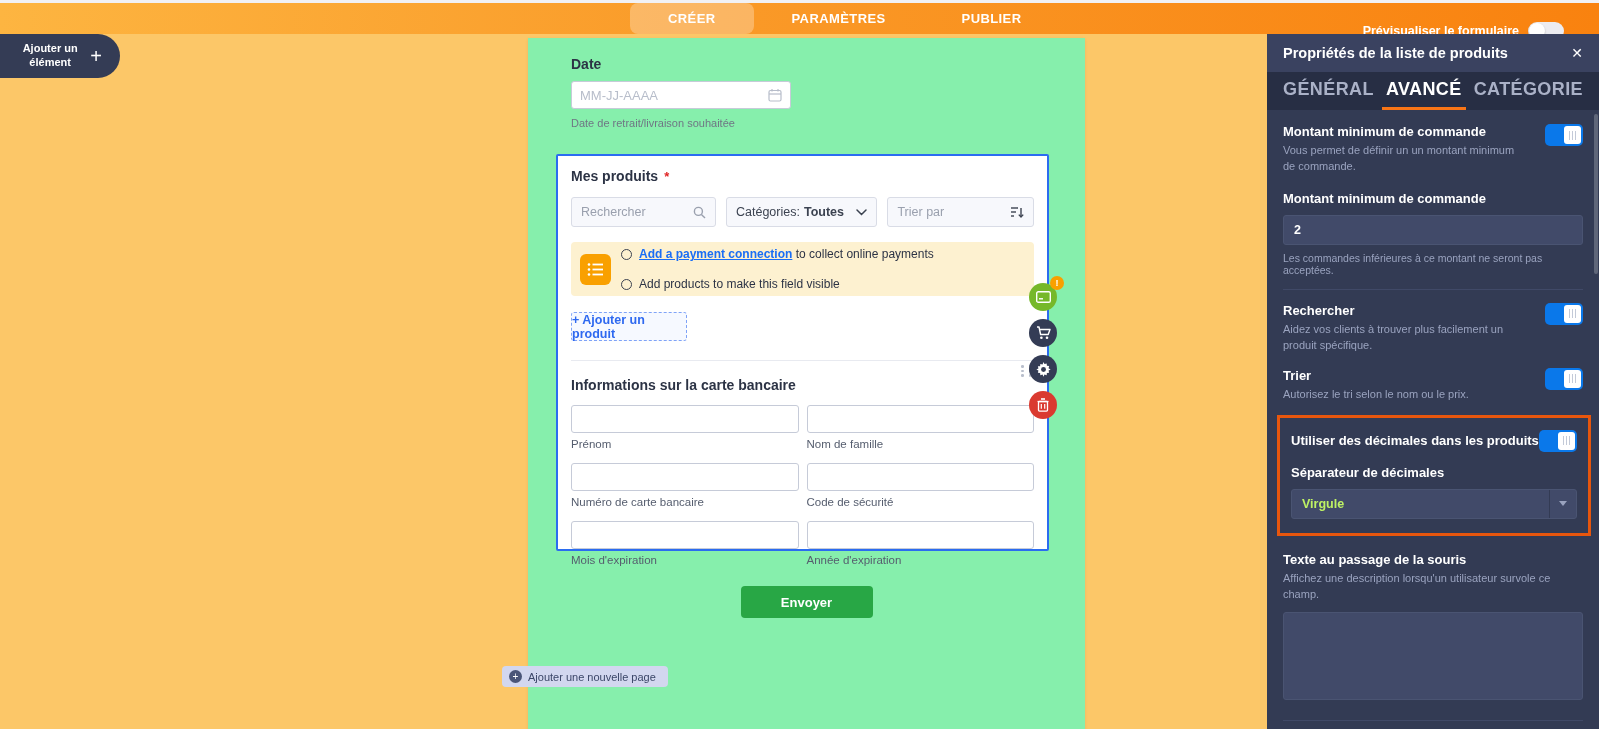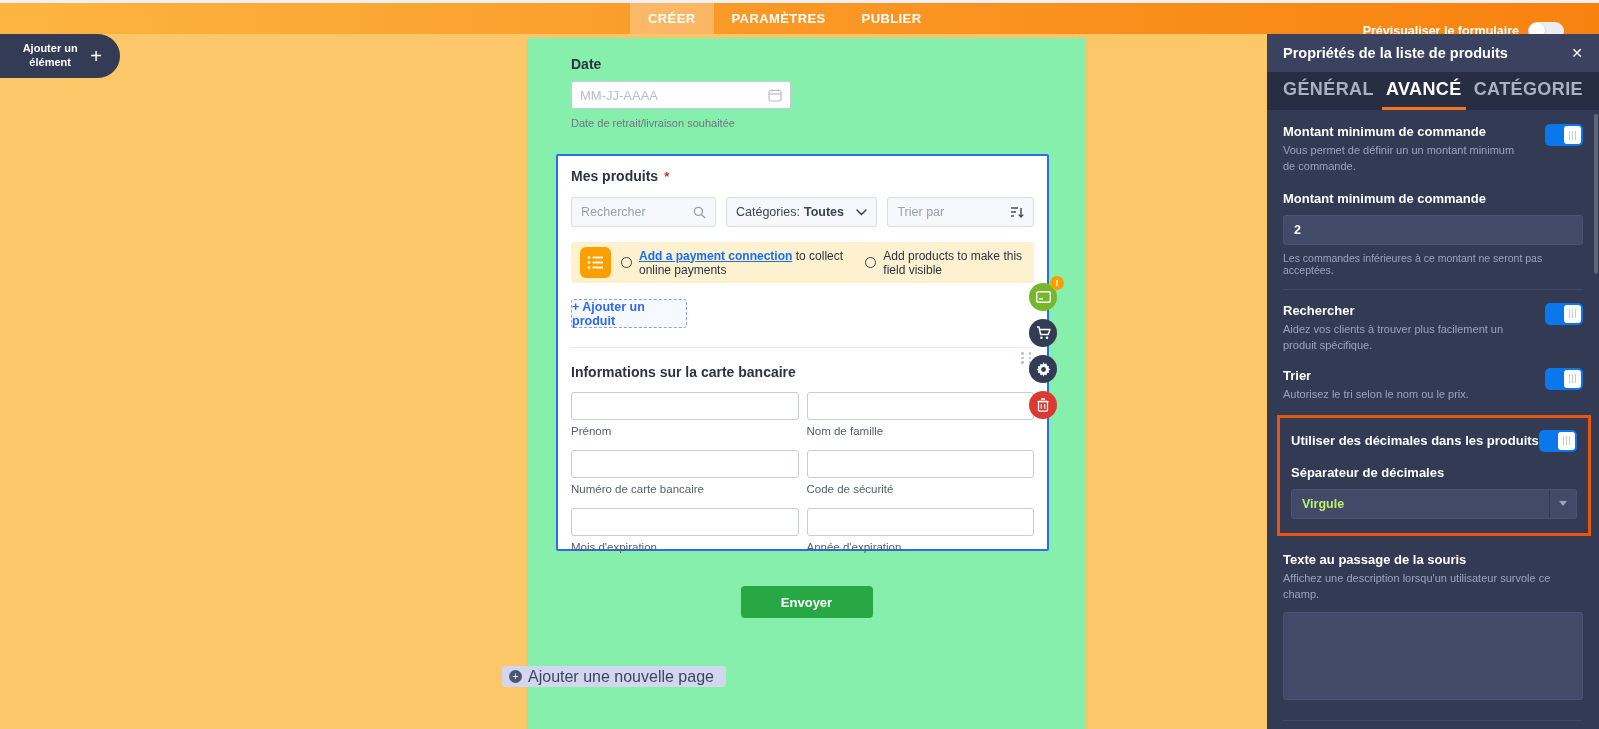--- a/index.html
+++ b/index.html
@@ -5,22 +5,22 @@
   * { margin:0; padding:0; box-sizing:border-box; }
   html,body { width:1599px; height:729px; overflow:hidden;
     font-family:"Liberation Sans", sans-serif; background:#fcc768; }
 
   
   .topstrip { position:absolute; left:0; top:0; width:1599px; height:3px; background:#f1f1f4; }
   .topbar { position:absolute; left:0; top:3px; width:1599px; height:31px;
     background:linear-gradient(90deg,#fdb541 0%, #fa9a28 45%, #f9820f 100%);
     display:flex; align-items:stretch; }
   .nav-tabs { position:absolute; left:630px; top:0; height:31px; display:flex; }
-  .nav-tab { height:31px; padding:0 18px; display:flex; align-items:center;
-    color:#fff; font-size:13px; font-weight:700; letter-spacing:.4px; cursor:pointer; }
+  .nav-tab { height:31px; padding:0 38px; display:flex; align-items:center;
+    color:#fff; font-size:13px; font-weight:700; letter-spacing:.4px; cursor:pointer;border-radius:8px; }
   .nav-tab.active { background:rgba(255,255,255,.28); }
   .preview-wrap { position:absolute; right:35px; top:12px; height:31px; display:flex; align-items:center; gap:9px; }
   .preview-label { color:#fff; font-size:12.5px; font-weight:700; }
   .nav-toggle { width:36px; height:18px; border-radius:9px; background:#ececf1; position:relative; cursor:pointer; }
   .nav-toggle .nknob { position:absolute; left:1px; top:1px; width:16px; height:16px; border-radius:50%;
     background:#fff; box-shadow:0 1px 2px rgba(0,0,0,.25); }
 
   
   .workspace { position:absolute; left:0; top:34px; width:1267px; height:695px; background:#fcc768; }
 
@@ -56,21 +56,21 @@
     font-family:"Liberation Sans",sans-serif;}
   .ctl-search input::placeholder { color:#9aa0ae; }
   .ctl-cat { width:155px; justify-content:space-between; font-size:12.5px; color:#3c4351; }
   .ctl-cat .cat-val { font-weight:700; margin-left:4px; }
   .ctl-sort { width:150px; justify-content:space-between; font-size:12.5px; color:#9aa0ae; }
 
   .notice { margin-top:15px; background:#fdf1d0; border-radius:4px; padding:5px 9px;
     display:flex; gap:10px; align-items:center; }
   .notice-icon { width:31px; height:31px; border-radius:6px; background:#f9a000; flex:none;
     display:flex; align-items:center; justify-content:center; }
-  .notice-lines { display:flex; flex-direction:row; gap:16px; }
+  .notice-lines { display:flex; flex-direction:column; gap:16px; }
   .notice-line { display:flex; align-items:center; gap:7px; font-size:12px; color:#2c3345; }
   .radio { width:11px; height:11px; border:1.4px solid #3c4351; border-radius:50%; flex:none; }
   .pay-link { color:#1a6ef5; font-weight:700; text-decoration:underline; cursor:pointer; }
 
   .add-product { margin-top:16px; width:116px; height:29px; border:1.5px dashed #7fa3f7; border-radius:3px;
     background:#f6f9ff; color:#2e69f0; font-size:12.5px; font-weight:700;
     display:flex; align-items:center; justify-content:center; cursor:pointer; }
 
   .blk-divider { margin-top:19px; border-top:1px solid #e8eaf0; }
   .handle { margin:4px 0 0 auto; width:13px; display:grid; grid-template-columns:1fr 1fr; gap:2px; cursor:grab; }
@@ -83,21 +83,21 @@
   .cell-label { margin-top:5px; font-size:11.5px; color:#555d6e; }
 
   .submit-row { position:absolute; left:0; top:548px; width:557px; display:flex; justify-content:center; }
   .submit-btn { width:132px; height:32px; background:#28a745; border:0; border-radius:4px;
     color:#fff; font-size:13px; font-weight:700; cursor:pointer; font-family:"Liberation Sans",sans-serif; }
 
   .add-page { position:absolute; left:502px; top:666px; height:21px; padding:0 12px 0 7px;
     background:#d2d7ef; border-radius:4px; display:flex; align-items:center; gap:6px; cursor:pointer; }
   .add-page .ap-circle { width:13px; height:13px; border-radius:50%; background:#4a5578; color:#fff;
     font-size:10px; display:flex; align-items:center; justify-content:center; line-height:1; }
-  .add-page .ap-label { font-size:16px; color:#3b4668; }
+  .add-page .ap-label { font-size:11px; color:#3b4668; }
 
   
   .float-toolbar { position:absolute; left:1029px; top:283px; width:36px; }
   .fbtn { width:28px; height:28px; border-radius:50%; margin-bottom:8px; display:flex;
     align-items:center; justify-content:center; cursor:pointer; position:relative; }
   .fbtn.green { background:#76b82a; }
   .fbtn.navy { background:#343c55; }
   .fbtn.red { background:#da3a30; }
   .badge { position:absolute; right:-7px; top:-7px; width:14px; height:14px; border-radius:50%;
     background:#f9a000; color:#fff; font-size:9px; font-weight:700;

